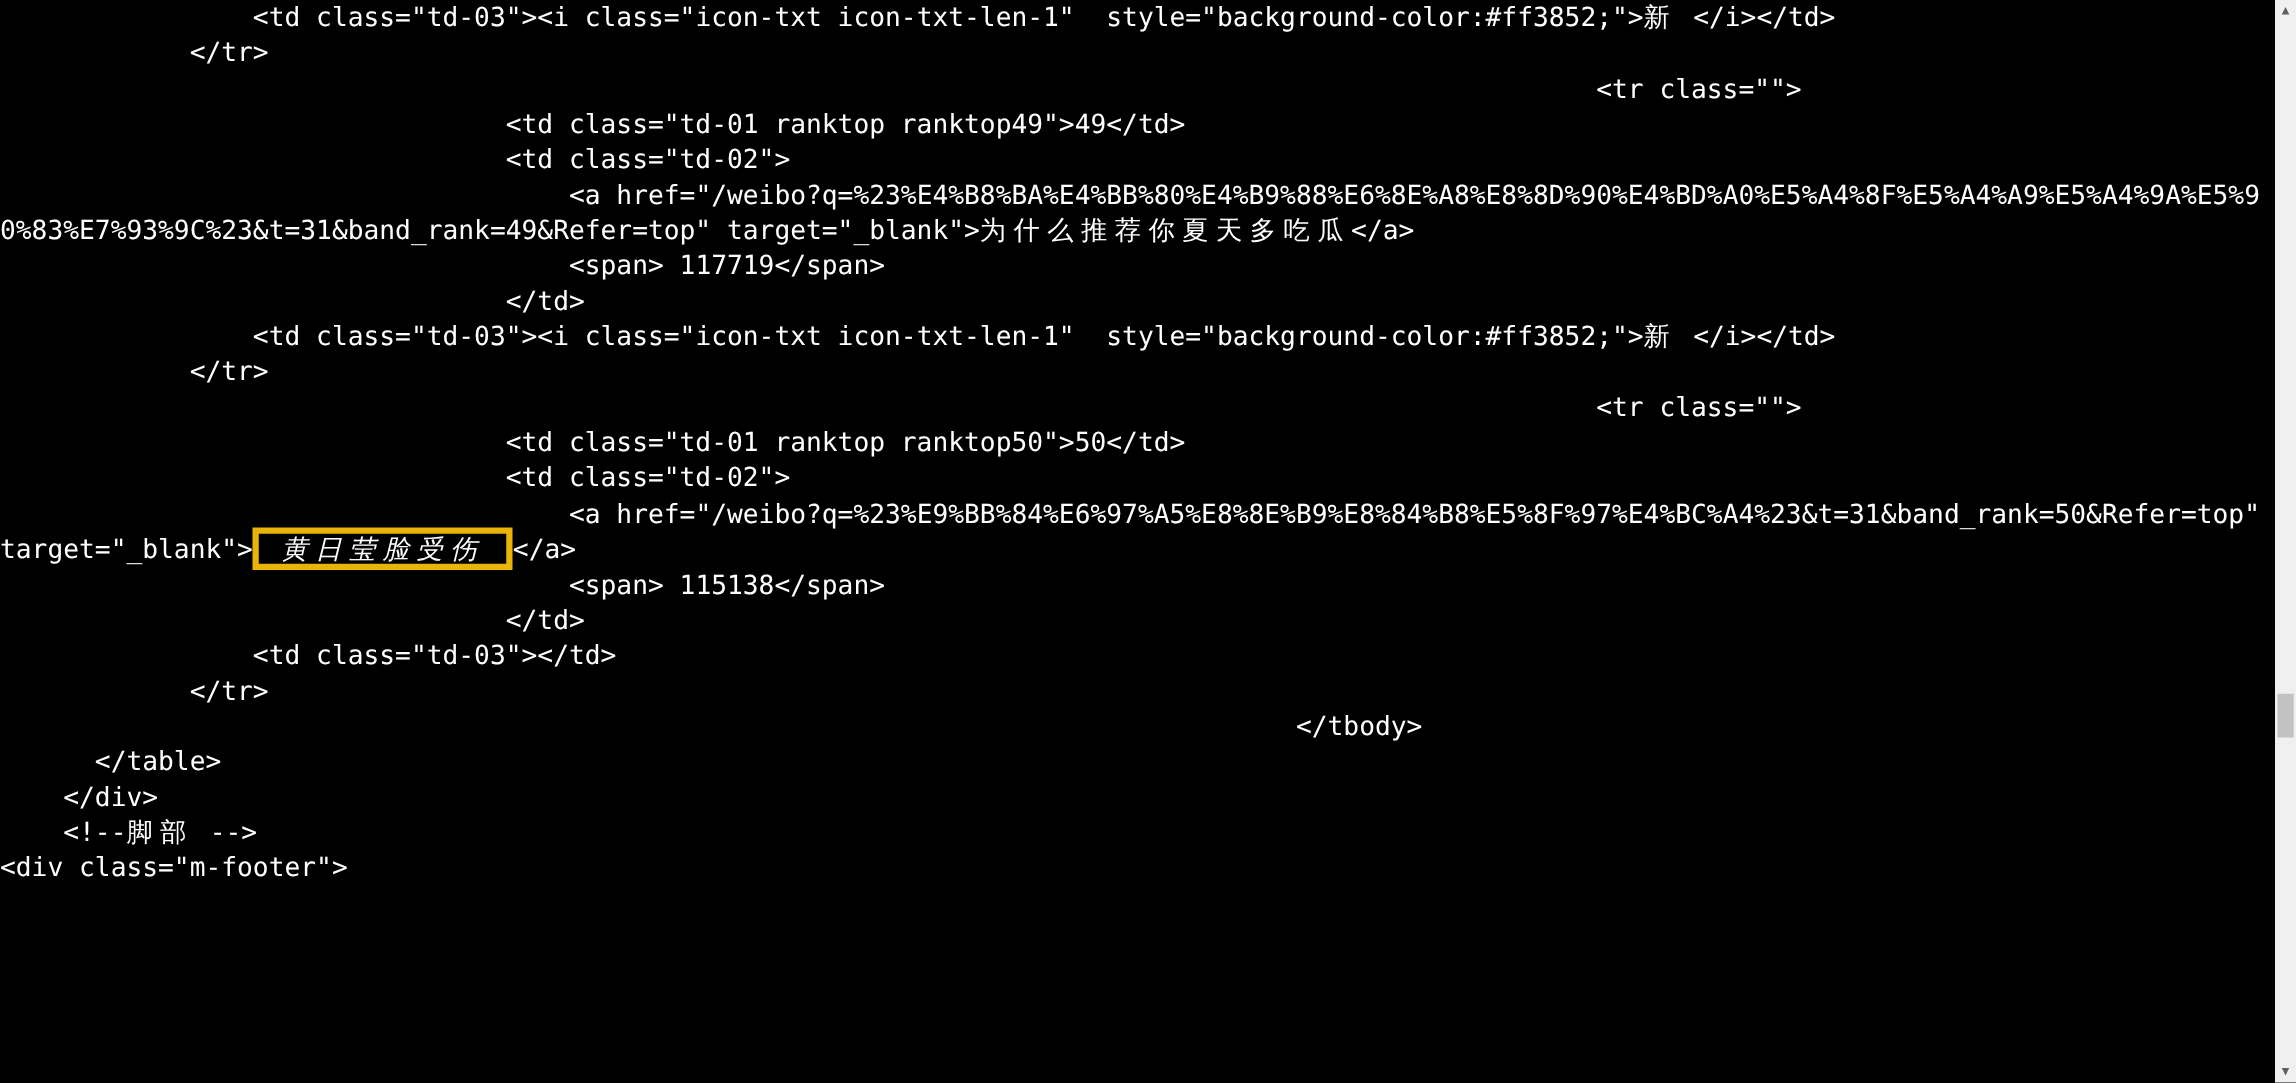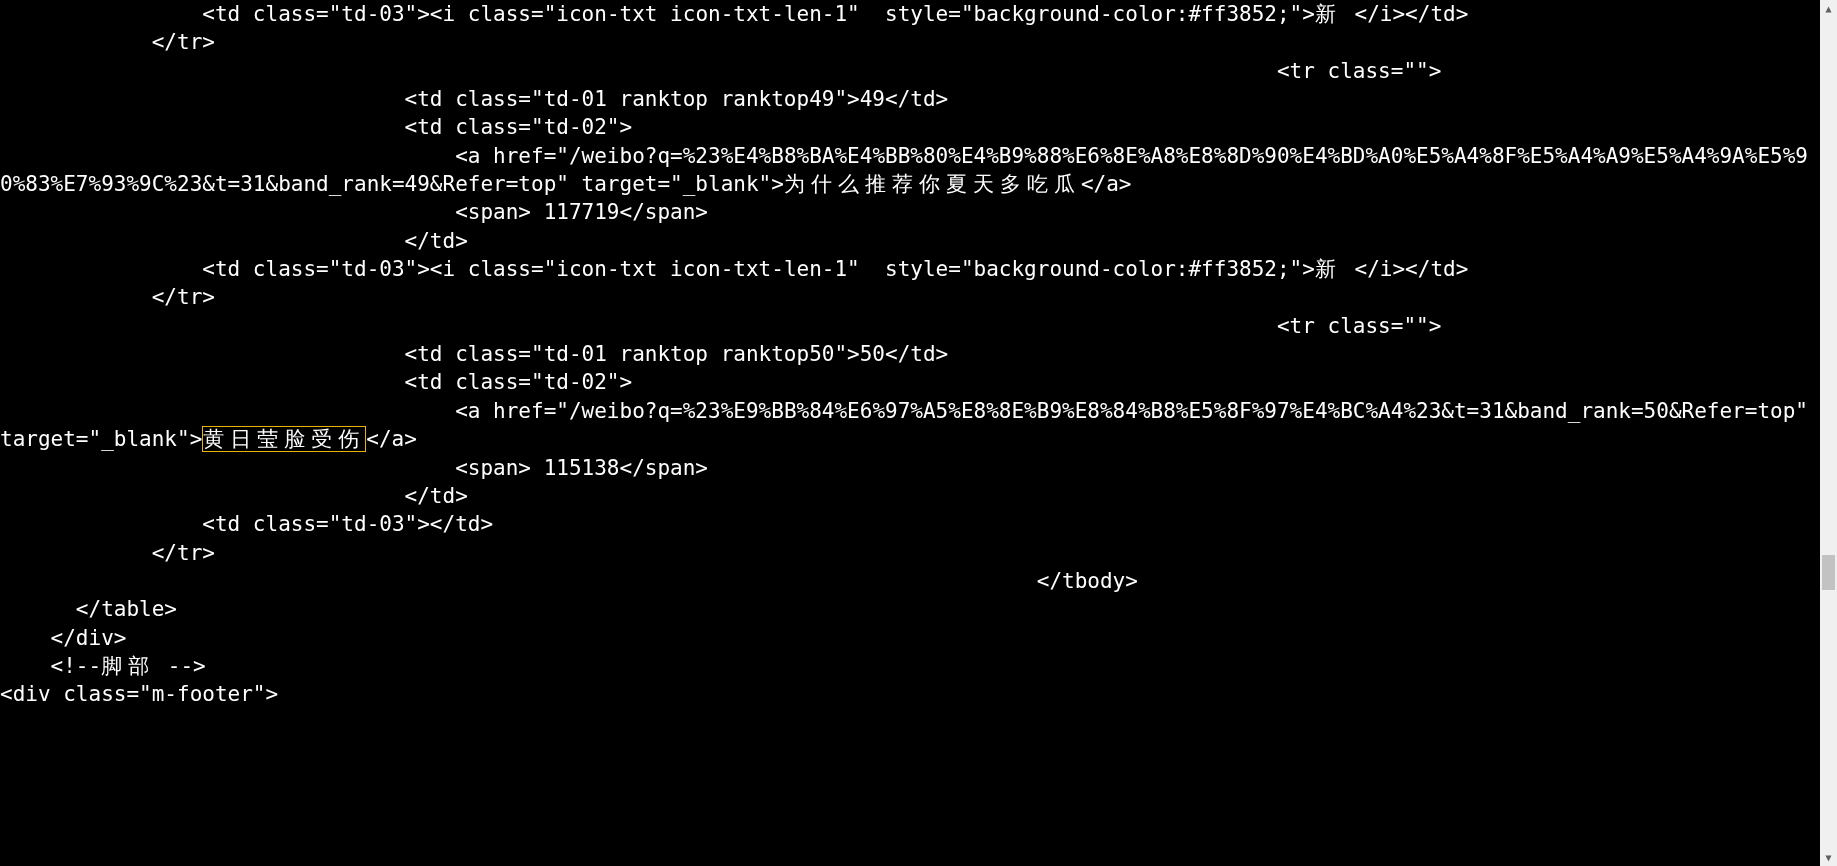--- a/index.html
+++ b/index.html
@@ -23,22 +23,23 @@
   pre.code {
     margin: 0;
     white-space: pre-wrap;
     word-break: break-all;
     color: #ffffff;
   }
   .letter-spaced {
     letter-spacing: 6px;
   }
   .highlight-box {
-    border: 1px solid #eab308;
-    padding: 0 0;
+    border: 5px solid #eab308;
+    padding: 0 18px;
+    font-style: italic;
   }
   
   .scrollbar-track {
     position: absolute;
     top: 0;
     right: 0;
     width: 17px;
     height: 866px;
     background: #f0f0f0;
   }

